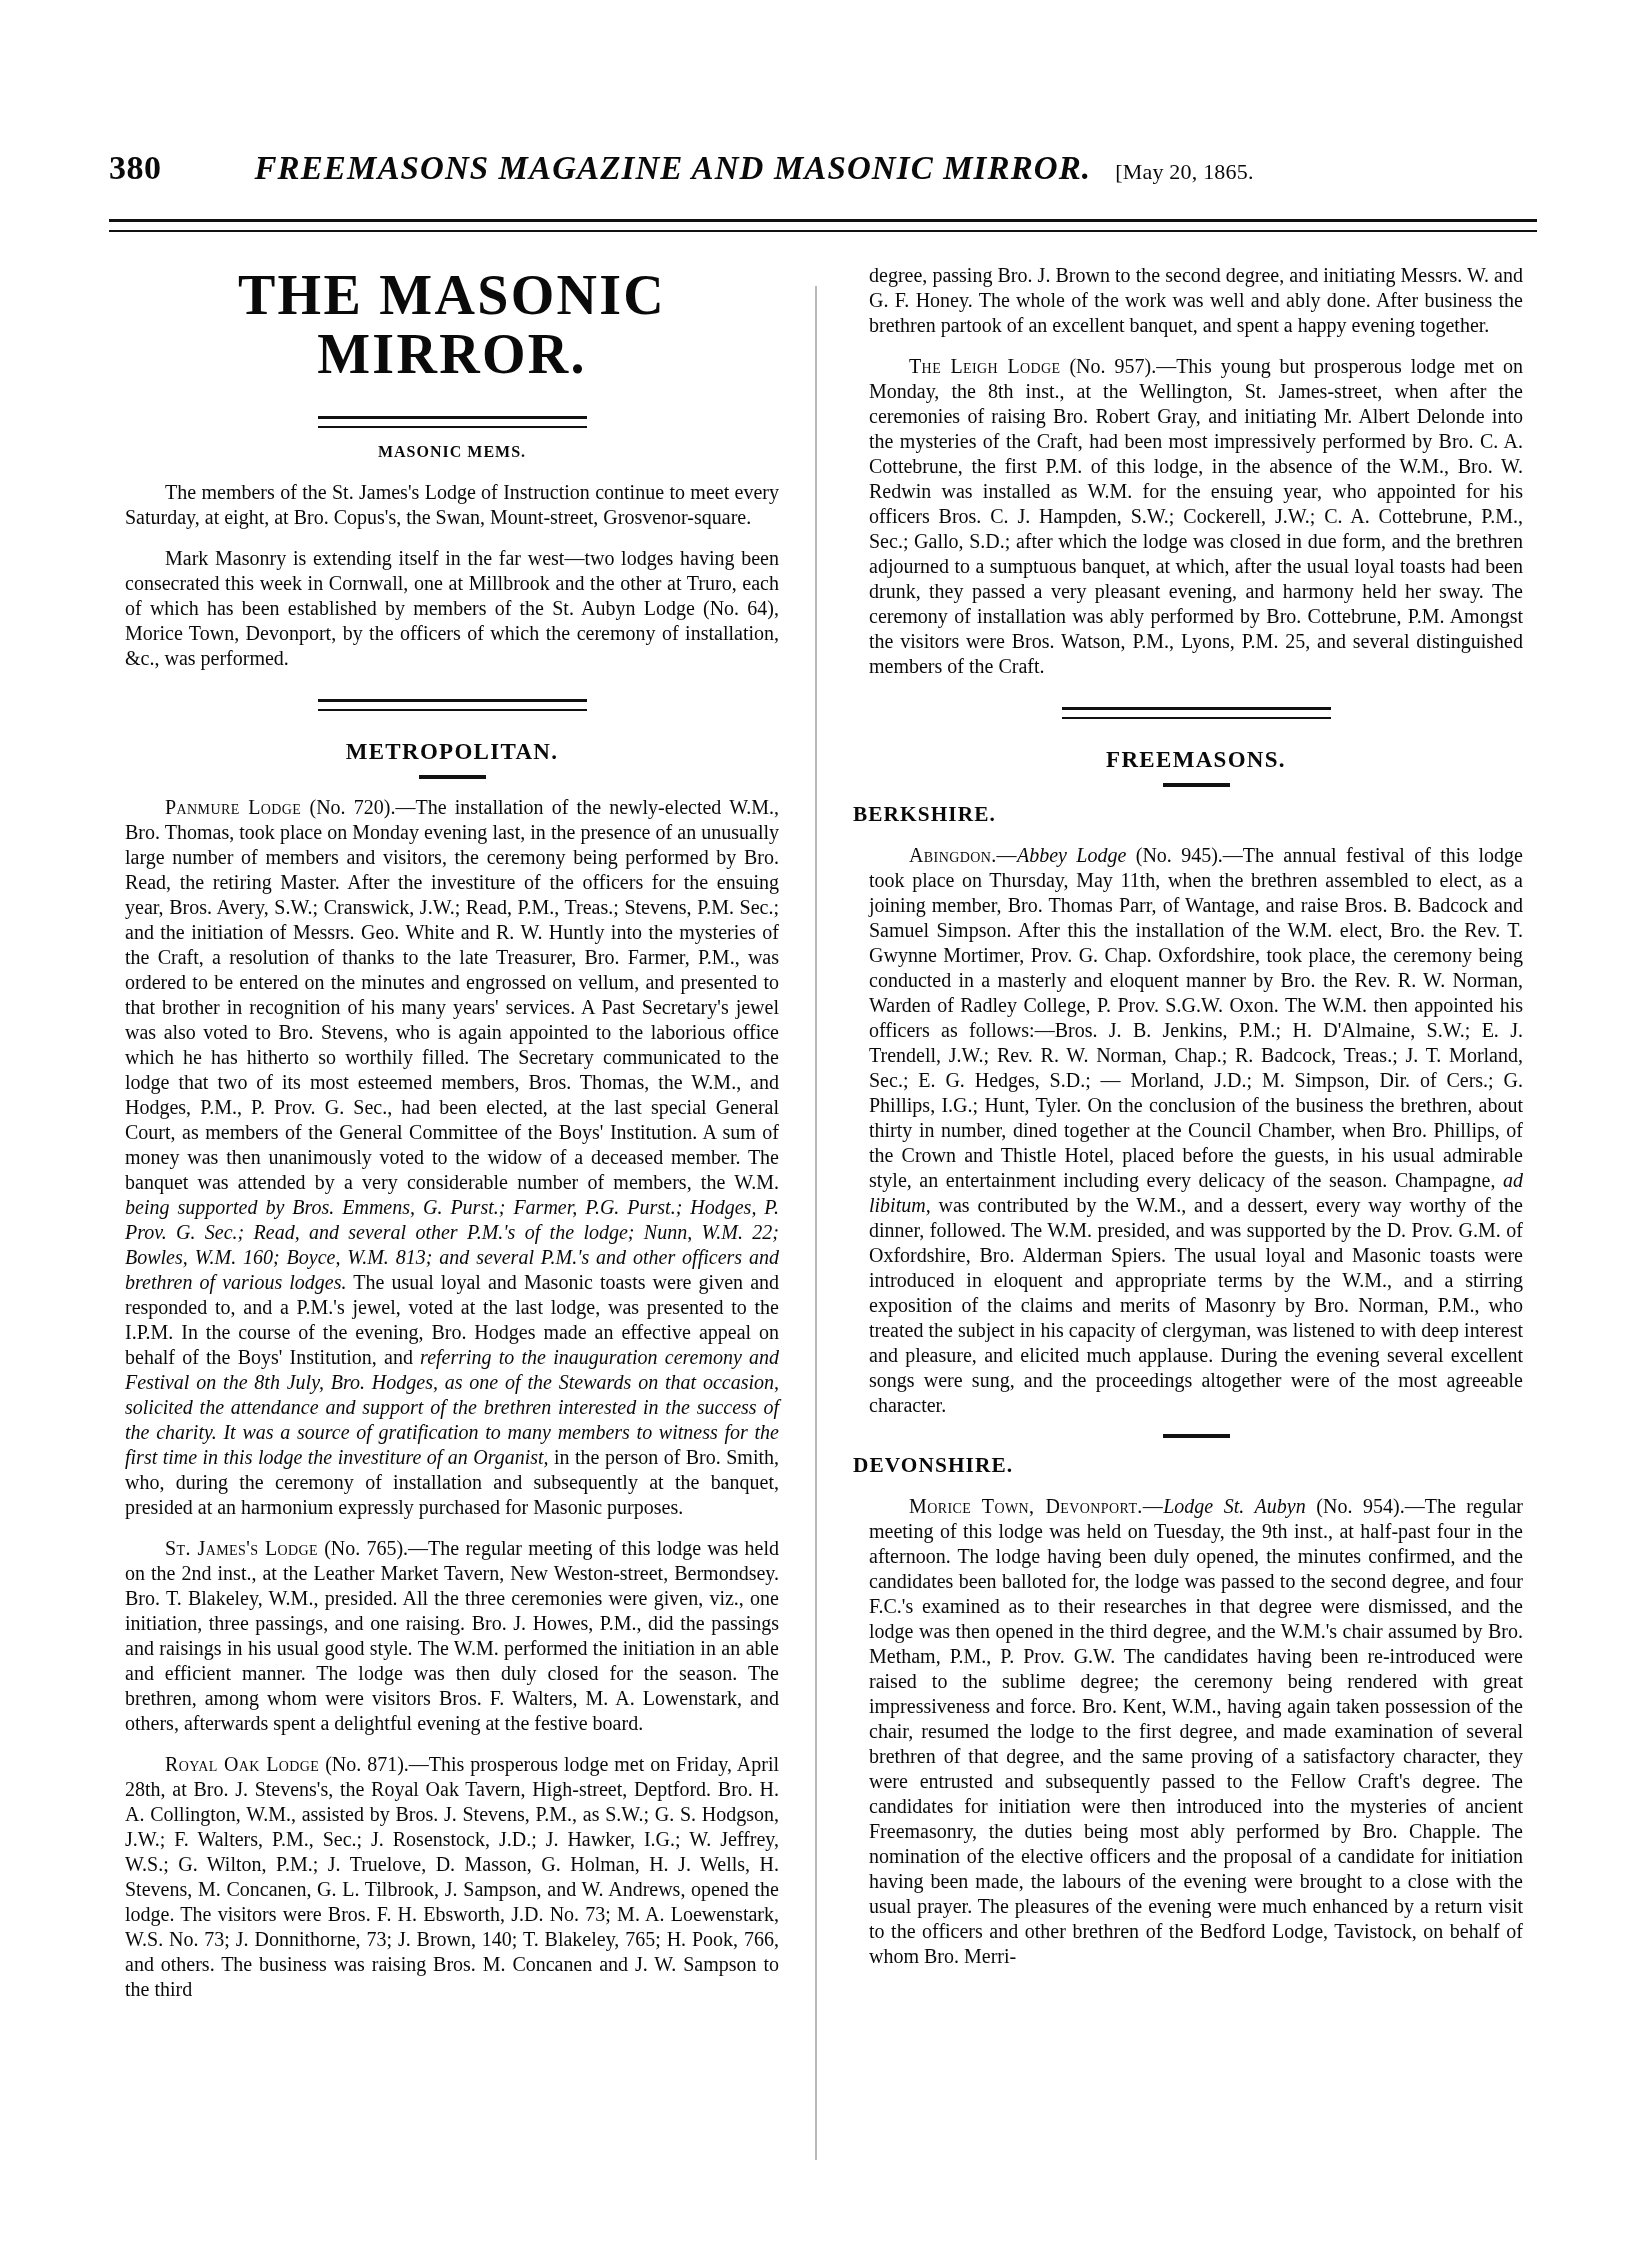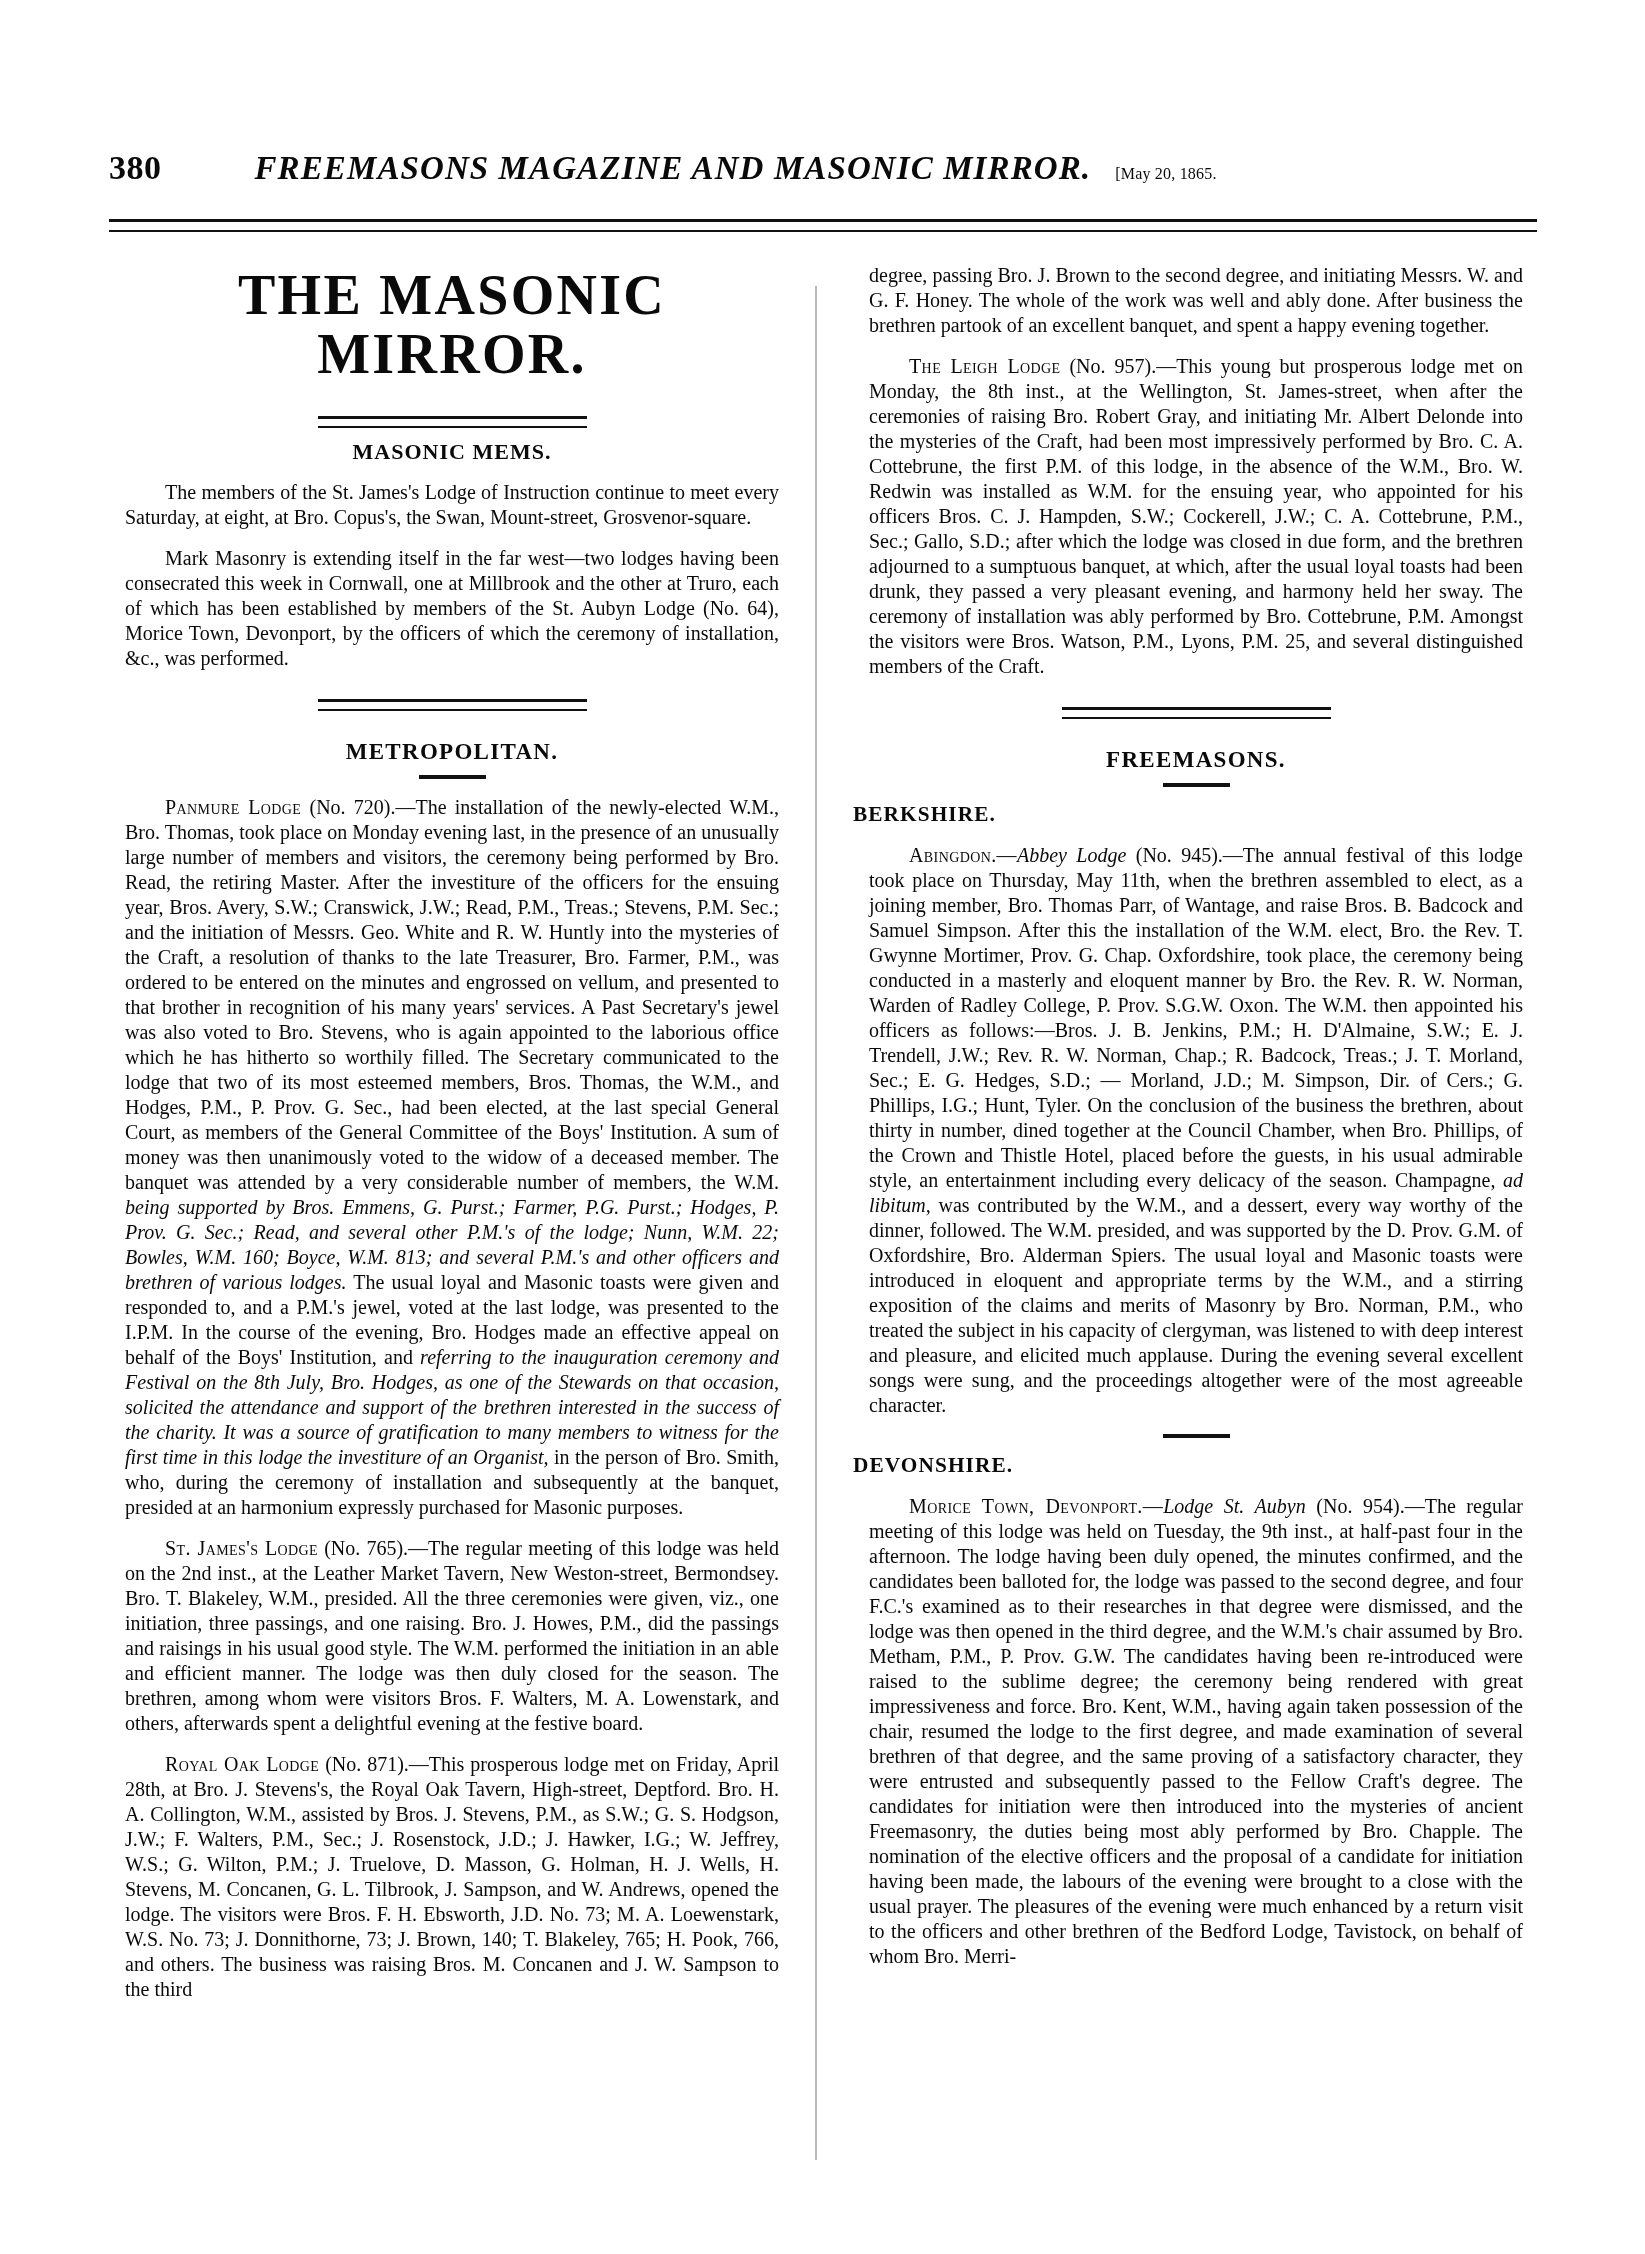--- a/index.html
+++ b/index.html
@@ -41,21 +41,21 @@
   .head-title {
     flex: 0 0 auto;
     margin-left: 93px;
     font-size: 33px;
     font-weight: bold;
     letter-spacing: 1.1px;
     font-style: italic;
   }
   .head-date {
     margin-left: 24px;
-    font-size: 16px;
+    font-size: 22px;
     letter-spacing: 0.2px;
     align-self: baseline;
   }
 
   
   .rule-page {
     position: absolute;
     left: 109px;
     top: 211px;
     width: 1428px;
@@ -117,21 +117,21 @@
   }
   .sec-head {
     text-align: center;
     font-size: 23px;
     font-weight: bold;
     letter-spacing: 1.3px;
     margin: 28px 0 5.6px 0;
   }
   .sub-head {
     text-align: center;
-    font-size: 22px;
+    font-size: 16px;
     font-weight: bold;
     letter-spacing: 1px;
     margin: 11px 0 2px 0;
   }
   .county-head {
     text-align: left;
     font-size: 21.3px;
     font-weight: bold;
     letter-spacing: 1.1px;
     margin: 15px 0 3.7px 0;

